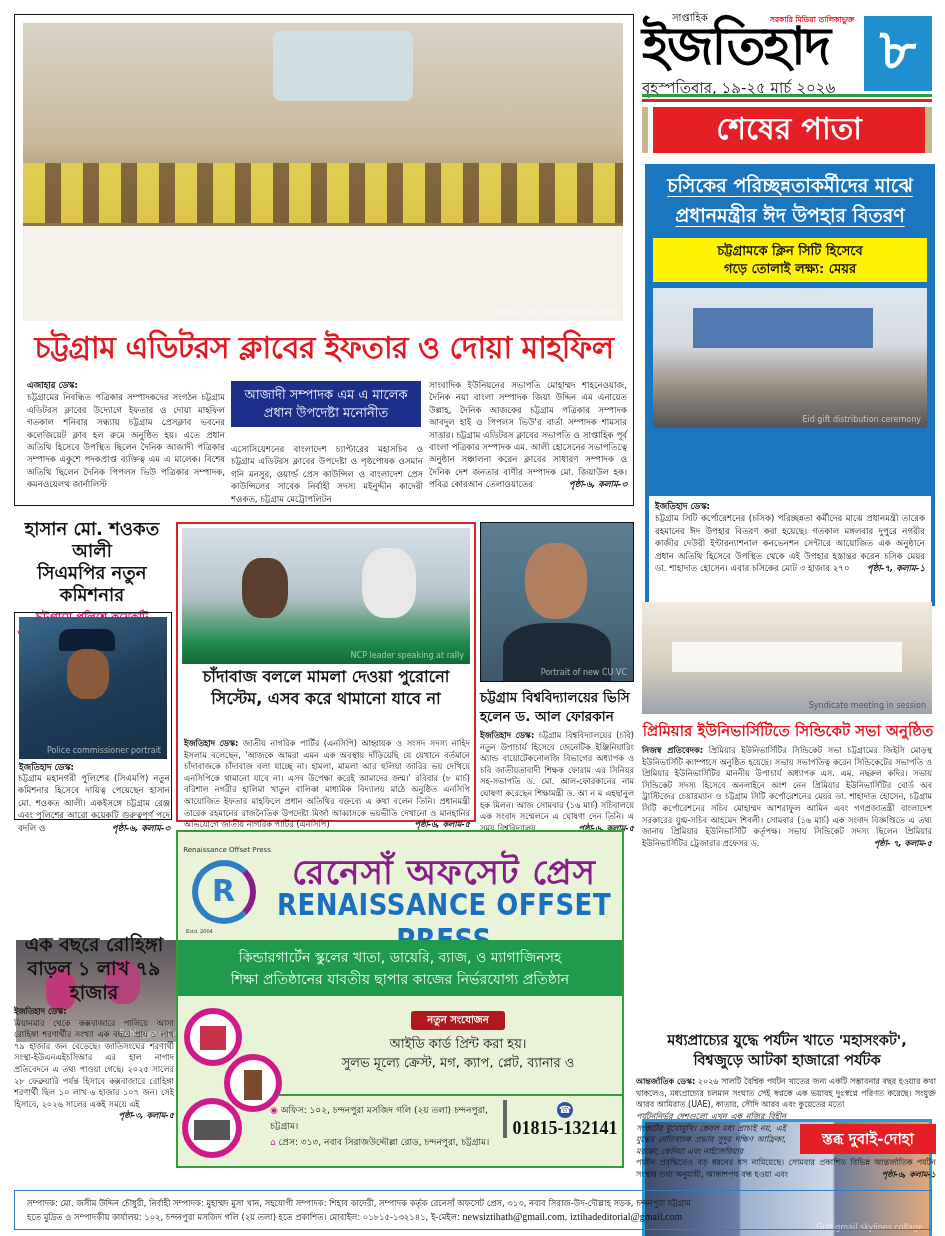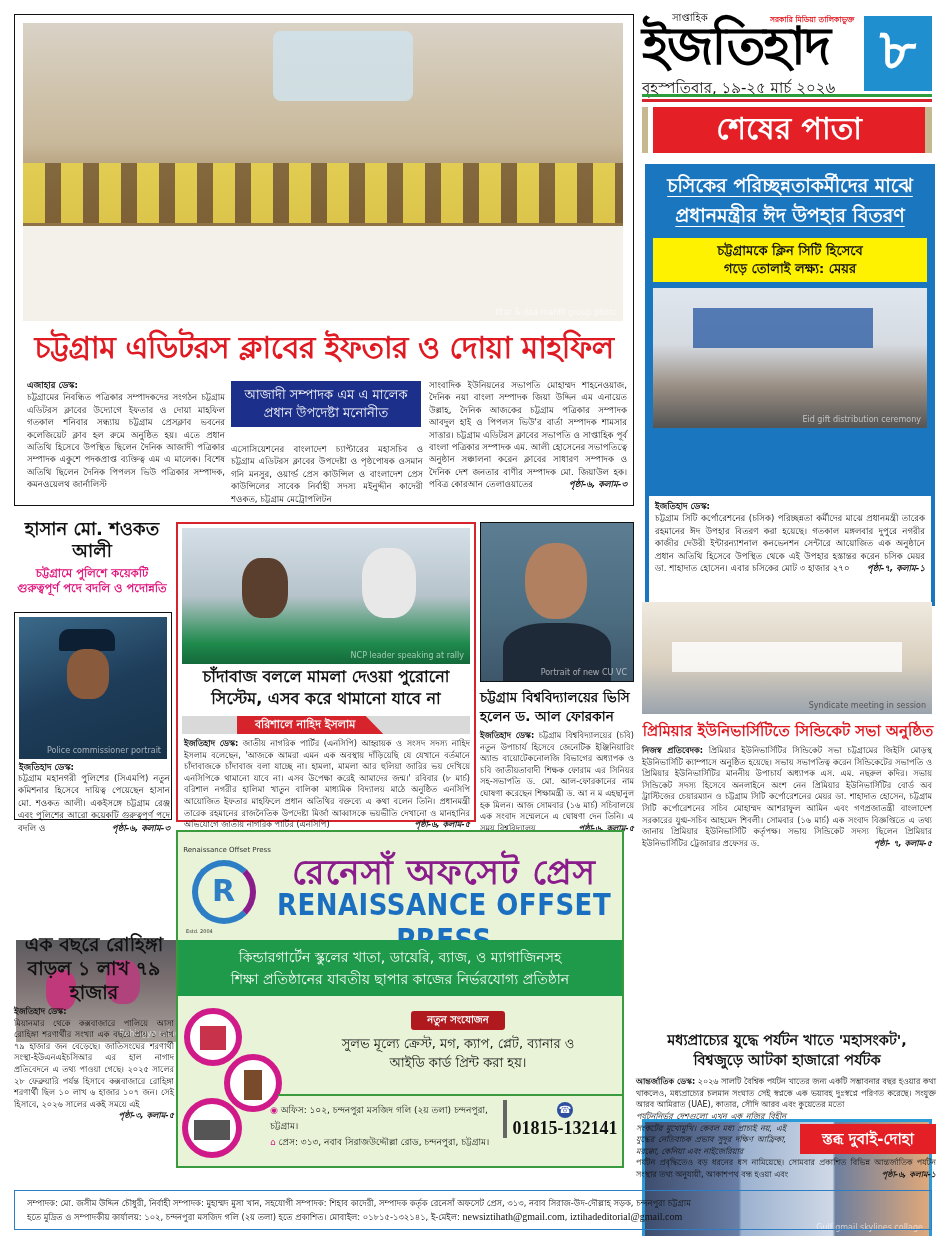--- a/index.html
+++ b/index.html
@@ -116,20 +116,21 @@
 <div class="abs" style="left:645px; top:496px; width:290px; height:110px; background:#1b76c0; padding:0 4px 4px 4px;">
   <div class="body-text" style="background:#fff; padding:4px 6px; height:106px;">
     <div class="byline">ইজতিহাদ ডেস্ক:</div>
     <span>চট্টগ্রাম সিটি কর্পোরেশনের (চসিক) পরিচ্ছন্নতা কর্মীদের মাঝে প্রধানমন্ত্রী তারেক রহমানের ঈদ উপহার বিতরণ করা হয়েছে। গতকাল মঙ্গলবার দুপুরে নগরীর কাজীর দেউরী ইন্টারন্যাশনাল কনভেনশন সেন্টারে আয়োজিত এক অনুষ্ঠানে প্রধান অতিথি হিসেবে উপস্থিত থেকে এই উপহার হস্তান্তর করেন চসিক মেয়র ডা. শাহাদাত হোসেন। এবার চসিকের মোট ৩ হাজার ২৭০</span>
     <span class="jump">পৃষ্ঠা-৭, কলাম-১</span>
   </div>
 </div>
 
 <div class="abs" style="left:12px; top:518px; width:160px;">
   <div class="h-black">হাসান মো. শওকত আলী</div>
+  <div class="h-black">সিএমপির নতুন কমিশনার</div>
   <div class="h-pink" style="margin-top:4px;">চট্টগ্রামে পুলিশে কয়েকটি</div>
   <div class="h-pink">গুরুত্বপূর্ণ পদে বদলি ও পদোন্নতি</div>
 </div>
 <div class="abs black-frame" style="left:14px; top:612px; width:158px; height:208px;">
   <div class="photo" style="position:absolute; left:4px; top:4px; width:148px; height:142px; background: linear-gradient(160deg,#3c6a8a 0%,#1e3d5a 50%,#173249 100%);">
     <div style="position:absolute; left:40px; top:12px; width:56px; height:22px; background:#0d1f33; border-radius:10px 10px 2px 2px;"></div>
     <div style="position:absolute; left:48px; top:32px; width:42px; height:50px; background:#8a5a3c; border-radius:40%;"></div>
     <span class="ph-label">Police commissioner portrait</span>
   </div>
   <div class="body-text" style="position:absolute; left:4px; top:148px; width:148px;">
@@ -143,23 +144,20 @@
 </div>
 
 <div class="abs red-frame" style="left:176px; top:522px; width:300px; height:300px;">
   <div class="photo" style="position:absolute; left:4px; top:4px; width:288px; height:136px; background: linear-gradient(180deg,#d4dfe8 0%,#b7c3cb 50%,#1f8a4c 85%,#14693a 100%);">
     <div style="position:absolute; left:60px; top:30px; width:46px; height:60px; background:#5a3e2e; border-radius:40%;"></div>
     <div style="position:absolute; left:180px; top:20px; width:54px; height:70px; background:#e8e8e8; border-radius:40%;"></div>
     <span class="ph-label">NCP leader speaking at rally</span>
   </div>
   <div class="h-black" style="position:absolute; left:0; right:0; top:142px; font-size:16px;">চাঁদাবাজ বললে মামলা দেওয়া পুরোনো</div>
   <div class="h-black" style="position:absolute; left:0; right:0; top:164px; font-size:16px;">সিস্টেম, এসব করে থামানো যাবে না</div>
-  <div class="tag-bar" style="position:absolute; left:4px; right:4px; top:192px;">
-    <span class="tag">বরিশালে নাহিদ ইসলাম</span>
-  </div>
   <div class="body-text" style="position:absolute; left:6px; top:214px; width:286px; font-size:8.2px; line-height:11.6px;">
     <span class="byline">ইজতিহাদ ডেস্ক:</span>
     <span>জাতীয় নাগরিক পার্টির (এনসিপি) আহ্বায়ক ও সংসদ সদস্য নাহিদ ইসলাম বলেছেন, 'আজকে আমরা এমন এক অবস্থায় দাঁড়িয়েছি যে যেখানে বর্তমানে চাঁদাবাজকে চাঁদাবাজ বলা যাচ্ছে না। হামলা, মামলা আর হুলিয়া জারির ভয় দেখিয়ে এনসিপিকে থামানো যাবে না। এসব উপেক্ষা করেই আমাদের জন্ম।' রবিবার (৮ মার্চ) বরিশাল নগরীর হালিমা খাতুন বালিকা মাধ্যমিক বিদ্যালয় মাঠে অনুষ্ঠিত এনসিপি আয়োজিত ইফতার মাহফিলে প্রধান অতিথির বক্তব্যে এ কথা বলেন তিনি। প্রধানমন্ত্রী তারেক রহমানের রাজনৈতিক উপদেষ্টা মির্জা আব্বাসকে ভয়ভীতি দেখানো ও মানহানির অভিযোগে জাতীয় নাগরিক পার্টির (এনসিপি)</span>
     <span class="jump">পৃষ্ঠা-৬, কলাম-৫</span>
   </div>
 </div>
 
 <div class="abs" style="left:480px; top:522px; width:154px;">
   <div class="photo" style="width:154px; height:160px; border:1.5px solid #111; background: linear-gradient(180deg,#5c7d92 0%,#4c6c80 60%,#3d566a 100%);">
     <div style="position:absolute; left:44px; top:20px; width:62px; height:76px; background:#b08060; border-radius:45%;"></div>
@@ -221,22 +219,22 @@
     <div class="ad-circle" style="left:46px; top:52px; width:58px; height:58px;">
         <div style="margin:10px 14px; height:30px; background:#7a4b2a;"></div>
       </div>
     <div class="ad-circle" style="left:4px; top:96px; width:60px; height:60px;">
         <div style="margin:16px 6px; height:20px; background:#555;"></div>
       </div>
   </div>
   <div style="position:absolute; left:120px; top:176px; width:320px; text-align:center;">
     <span class="ad-newtag">নতুন সংযোজন</span>
     <div class="ad-services" style="margin-top:4px;">
+      <div>আইডি কার্ড প্রিন্ট করা হয়।</div>
       <div>সুলভ মূল্যে ক্রেস্ট, মগ, ক্যাপ, প্লেট, ব্যানার ও</div>
-      <div>আইডি কার্ড প্রিন্ট করা হয়।</div>
     </div>
   </div>
   <div style="position:absolute; left:100px; right:0; top:262px; height:1.5px; background:#3a9a3e;"></div>
   <div class="ad-contact" style="position:absolute; left:92px; top:270px; width:230px;">
     <div><span style="color:#d11a8a;">◉</span> <span>অফিস: ১০২, চন্দনপুরা মসজিদ গলি (২য় তলা) চন্দনপুরা, চট্টগ্রাম।</span></div>
     <div><span style="color:#d11a8a;">⌂</span> <span>প্রেস: ৩১৩, নবাব সিরাজউদ্দৌল্লা রোড, চন্দনপুরা, চট্টগ্রাম।</span></div>
   </div>
   <div style="position:absolute; left:325px; top:268px; width:4px; height:38px; background:#666;"></div>
   <div style="position:absolute; left:332px; top:266px; width:110px; text-align:center;">
     <div style="display:inline-block; width:16px; height:16px; border-radius:50%; background:#2d4fa0; color:#fff; font-size:10px; line-height:16px;">☎</div>

